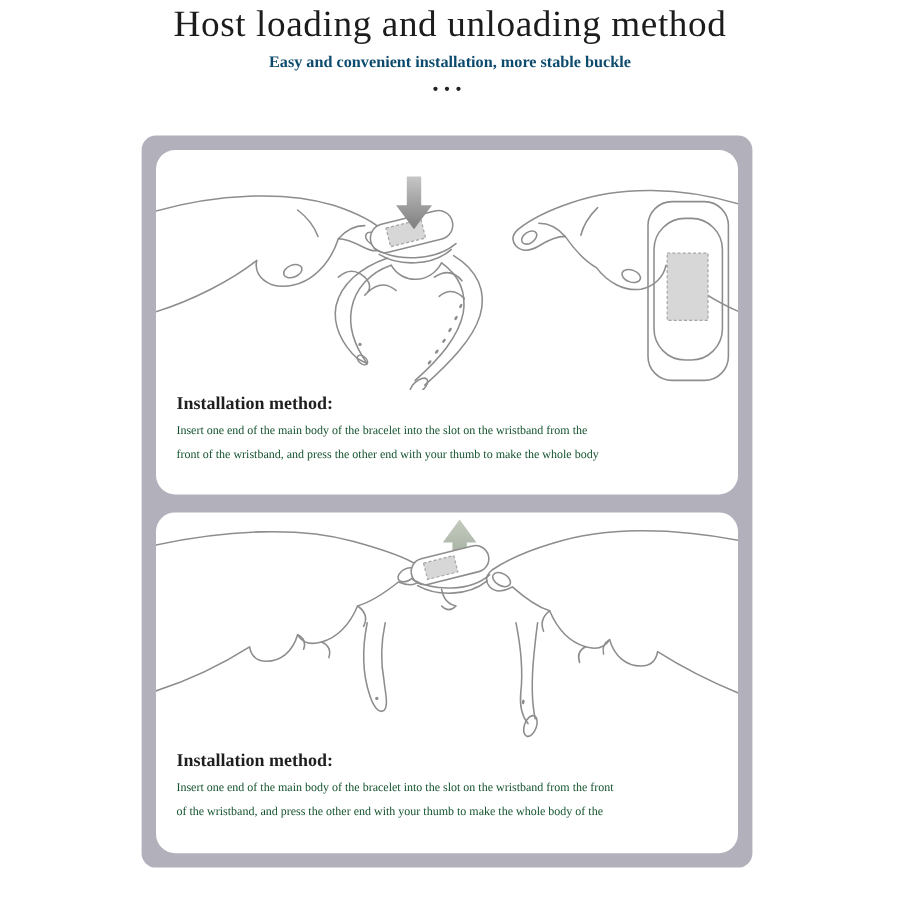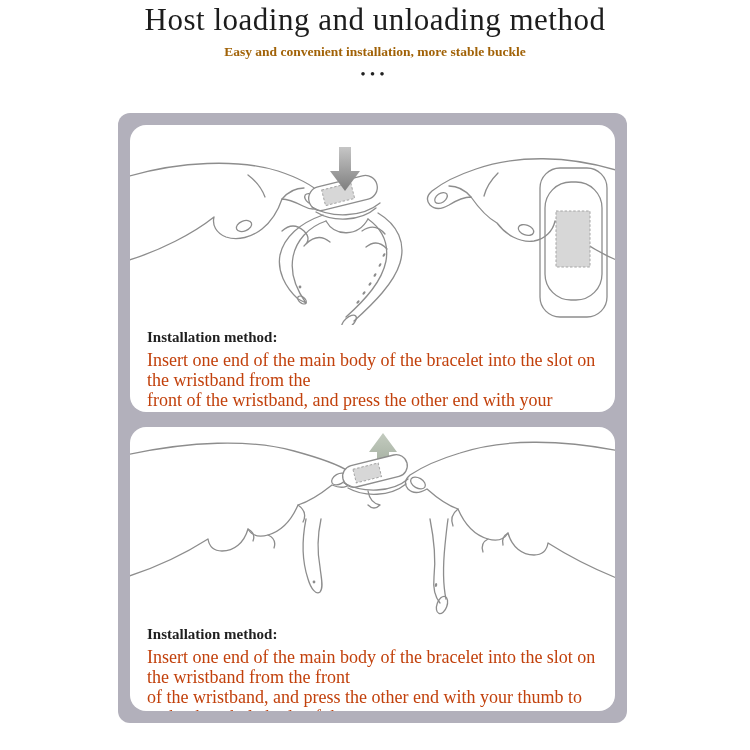--- a/index.html
+++ b/index.html
@@ -11,21 +11,21 @@
     position: relative;
   }
   .header { text-align: center; padding-top: 4px; }
   .title {
     font-size: 31px; line-height: 1.05;
     color: #1c1c1c; letter-spacing: 0.5px;
     font-weight: 400;
   }
   .subtitle {
     margin-top: 7px;
-    font-size: 13.5px; font-weight: bold; color: #a16207;
+    font-size: 13.5px; font-weight: bold; color: #0c4a6e;
   }
   .dots {
     margin-top: 6px;
     font-size: 13px; font-weight: bold; color: #222;
     letter-spacing: 5px;
   }
   .container {
     position: absolute;
     left: 118px; top: 113px;
     width: 509px; height: 610px;
@@ -43,21 +43,21 @@
   .panel-1 { top: 12px; height: 287px; }
   .panel-2 { top: 314px; height: 284px; }
   .illus { display: block; }
   .panel-text { padding: 3px 17px 0 17px; }
   .panel-heading {
     font-size: 15px; font-weight: bold; color: #1f1f1f;
     line-height: 19px; margin-bottom: 3px;
   }
   .body-line {
     display: block;
-    font-size: 18px; color: #c2410c;
+    font-size: 10px; color: #14532d;
     line-height: 20px;
   }
   .lineart { stroke: #8d8d8d; stroke-width: 1.3; fill: none;
              stroke-linecap: round; stroke-linejoin: round; }
   .hand { fill: #ffffff; stroke: #8d8d8d; stroke-width: 1.3;
           stroke-linecap: round; stroke-linejoin: round; }
   .screen { fill: #d7d7d7; stroke: #a5a5a5; stroke-width: 1;
             stroke-dasharray: 2.5 1.8; }
 </style>
 </head>

